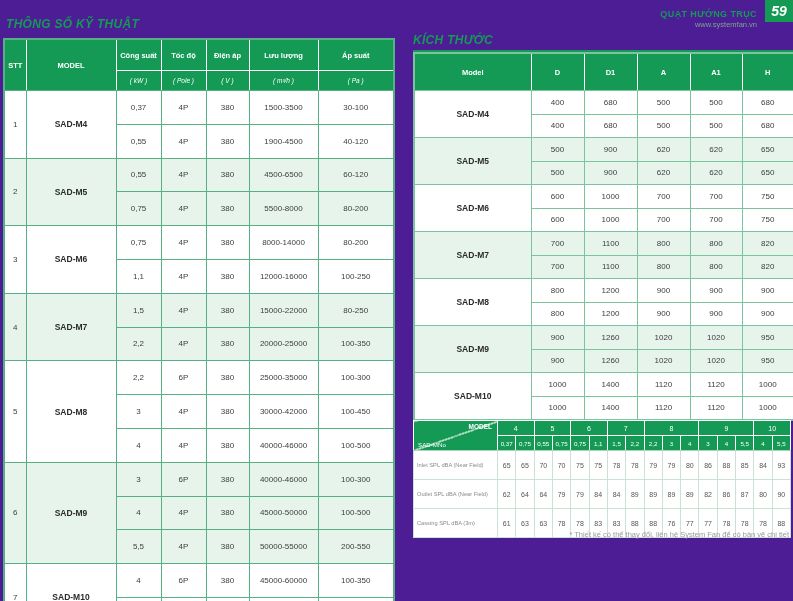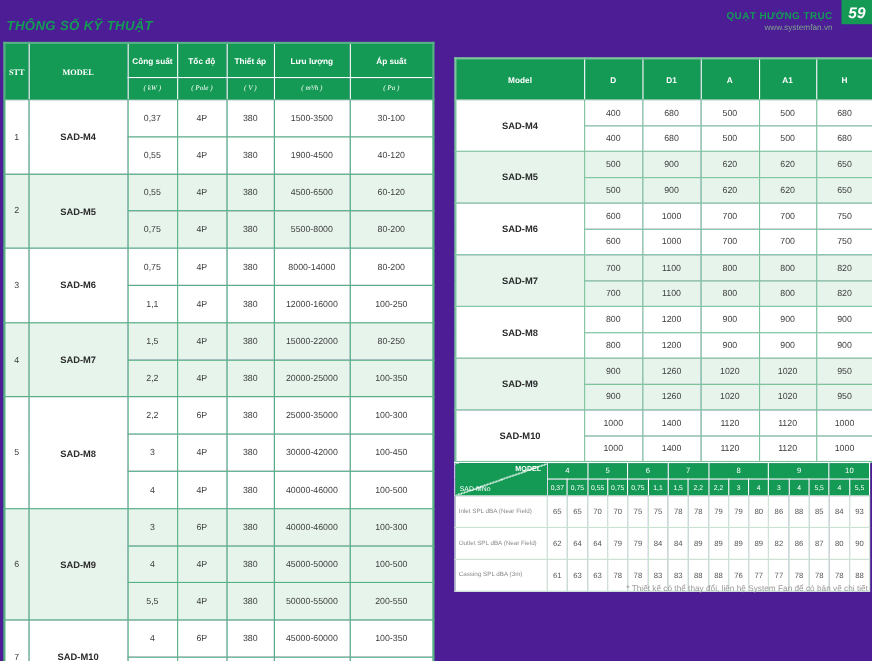--- a/index.html
+++ b/index.html
@@ -24,21 +24,21 @@
   .brand-url{color:#7fa38e;font-size:7.5px;margin-top:1px;}
   .badge{position:absolute;top:0;right:0;width:28px;height:22px;background:var(--green);color:#fff;display:flex;align-items:center;justify-content:center;font-size:14px;font-weight:bold;font-style:italic;}
 
   table{border-collapse:collapse;table-layout:fixed;}
 
   
   .specs{position:absolute;left:3px;top:38px;width:390px;border:2px solid var(--bgreen);}
   .specs th{background:var(--green);color:#fff;border:1px solid #fff;font-size:7.5px;font-weight:bold;text-align:center;}
   .specs thead tr:first-child th{height:28px;}
   .specs th.unit{font-weight:normal;font-style:italic;font-size:6.5px;height:17px;}
-  .specs thead tr:last-child th,.specs thead th[rowspan]{border-bottom-color:var(--bgreen);font-family:Liberation Serif, serif;}
+  .specs thead tr:last-child th,.specs thead th[rowspan]{border-bottom-color:var(--bgreen);}
   .specs td{border:1px solid var(--bgreen);text-align:center;vertical-align:middle;font-size:8px;color:#3d3d3d;height:30.8px;background:#fff;}
   .specs tr.sh td{background:var(--lgreen);}
   .specs td.model{font-weight:bold;font-size:8.5px;color:#2b2b2b;}
 
   
   .dims{position:absolute;left:413px;top:52px;width:380px;border:2px solid var(--dims-border);}
   .dims th{background:var(--green);color:#fff;border:1px solid #fff;font-size:7.5px;font-weight:bold;height:34px;text-align:center;border-bottom-color:var(--dims-border);}
   .dims td{border:1px solid var(--dims-border);text-align:center;vertical-align:middle;font-size:8px;color:#3d3d3d;height:20.5px;background:#fff;}
   .dims tr.sh td{background:var(--lgreen);}
   .dims td.model{font-weight:bold;font-size:8.5px;color:#2b2b2b;}
@@ -83,21 +83,21 @@
         <col style="width:43px">
         <col style="width:69px">
         <col style="width:76px">
     </colgroup>
   <thead>
         <tr>
           <th rowspan="2">STT</th>
           <th rowspan="2">MODEL</th>
           <th>Công suất</th>
           <th>Tốc độ</th>
-          <th>Thiết áp</th>
+          <th>Điện áp</th>
           <th>Lưu lượng</th>
           <th>Áp suất</th>
         </tr>
         <tr>
           <th class="unit">( kW )</th>
           <th class="unit">( Pole )</th>
           <th class="unit">( V )</th>
           <th class="unit">( m³/h )</th>
           <th class="unit">( Pa )</th>
         </tr>
@@ -225,20 +225,23 @@
         <tr class="">
           <td>5,5</td>
           <td>4P</td>
           <td>380</td>
           <td>55000-70000</td>
           <td>100-550</td>
         </tr>
       </tbody>
     </table>
 
+  <div class="dims-rule">
+    <span class="sec-title">KÍCH THƯỚC</span>
+  </div>
   <table class="dims" id="dims-table">
     <colgroup>
       <col style="width:117px">
         <col style="width:53px">
         <col style="width:53px">
       <col style="width:53px">
         <col style="width:52px">
         <col style="width:52px">
     </colgroup>
   <thead>

